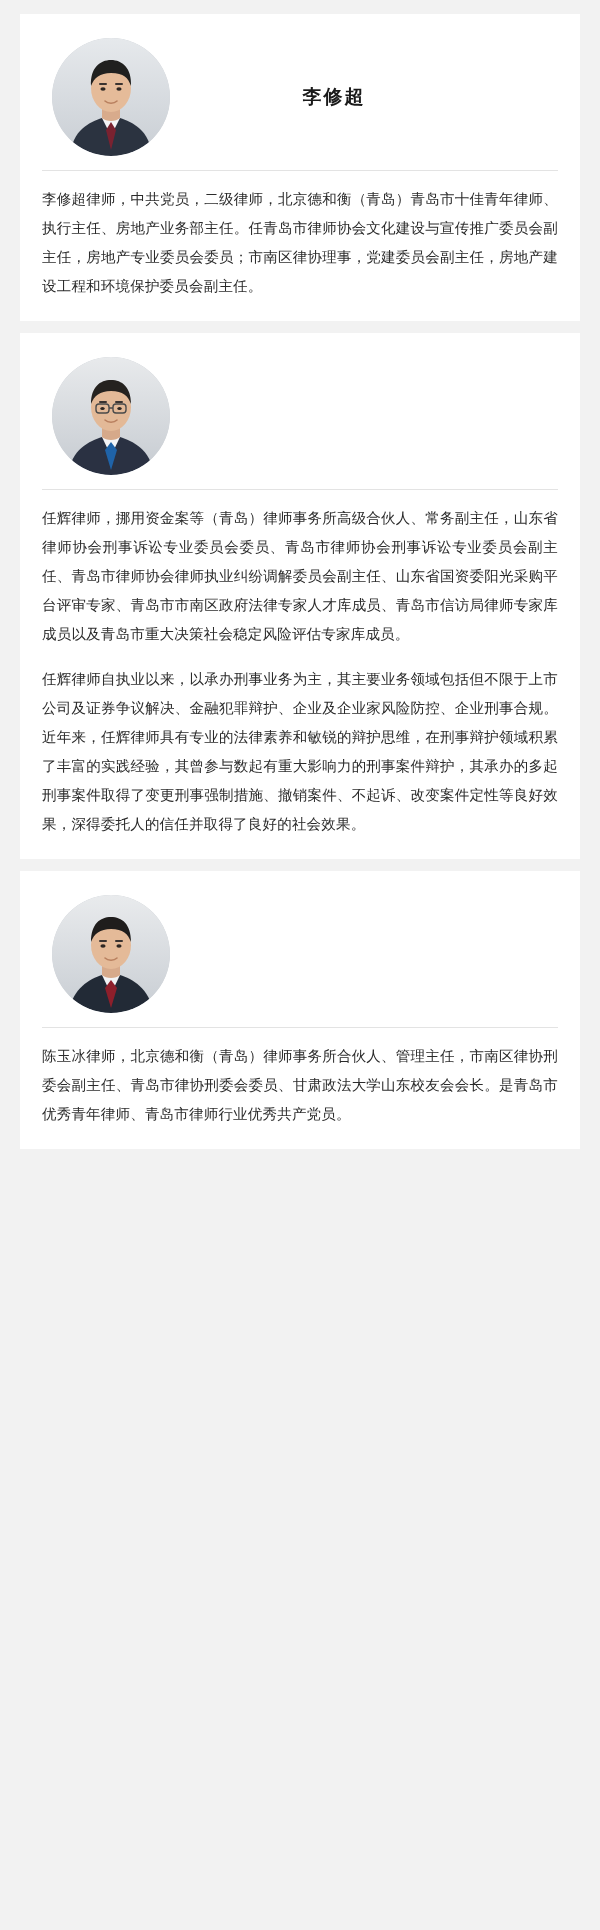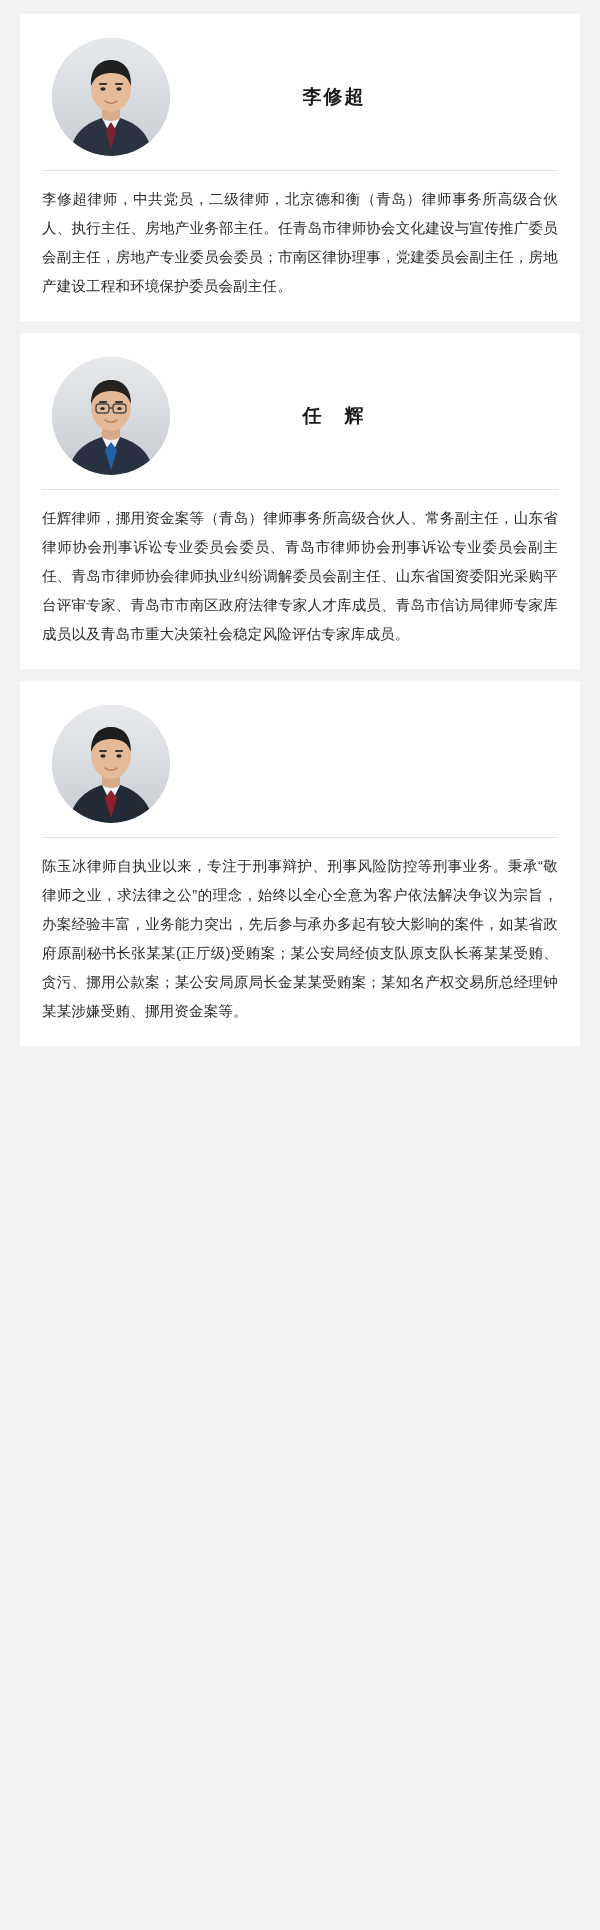--- a/index.html
+++ b/index.html
@@ -104,21 +104,21 @@
             <ellipse cx="67" cy="51" rx="2.6" ry="1.8" fill="#2e2723"></ellipse>
             <path d="M53 63 C56 66 62 66 65 63" stroke="#b9805f" stroke-width="1.6" fill="none" stroke-linecap="round"></path>
           </g>
         </svg>
       </div>
       <div class="name-wrap">
         <div class="lawyer-name">李修超</div>
       </div>
     </div>
     <div class="divider"></div>
-    <p class="para">李修超律师，中共党员，二级律师，北京德和衡（青岛）律师事务所高级合伙人、执行主任、房地产业务部主任。任青岛市律师协会文化建设与宣传推广委员会副主任，房地产专业委员会委员；市南区律协理事，党建委员会副主任，房地产建设工程和环境保护委员会副主任。</p>
+    <p class="para">李修超律师，中共党员，二级律师，北京德和衡（青岛）青岛市十佳青年律师、执行主任、房地产业务部主任。任青岛市律师协会文化建设与宣传推广委员会副主任，房地产专业委员会委员；市南区律协理事，党建委员会副主任，房地产建设工程和环境保护委员会副主任。</p>
   </div>
 
   <div class="card">
     <div class="profile-head">
       <div class="avatar">
         <svg viewBox="0 0 118 118" xmlns="http://www.w3.org/2000/svg" aria-hidden="true">
           <defs>
             <clipPath id="c2">
                 <circle cx="59" cy="59" r="59"></circle>
               </clipPath>
@@ -142,26 +142,24 @@
               <rect x="44" y="47" width="13" height="9" rx="3"></rect>
               <rect x="61" y="47" width="13" height="9" rx="3"></rect>
               <path d="M57 51 L61 51"></path>
             </g>
             <ellipse cx="50.5" cy="51.5" rx="2.2" ry="1.6" fill="#2e2723"></ellipse>
             <ellipse cx="67.5" cy="51.5" rx="2.2" ry="1.6" fill="#2e2723"></ellipse>
             <path d="M53 63 C56 66 62 66 65 63" stroke="#b9805f" stroke-width="1.6" fill="none" stroke-linecap="round"></path>
           </g>
         </svg>
       </div>
-      <div class="name-wrap">
-        <div class="lawyer-name">任　辉</div>
-      </div>
     </div>
     <div class="divider"></div>
     <p class="para">任辉律师，挪用资金案等（青岛）律师事务所高级合伙人、常务副主任，山东省律师协会刑事诉讼专业委员会委员、青岛市律师协会刑事诉讼专业委员会副主任、青岛市律师协会律师执业纠纷调解委员会副主任、山东省国资委阳光采购平台评审专家、青岛市市南区政府法律专家人才库成员、青岛市信访局律师专家库成员以及青岛市重大决策社会稳定风险评估专家库成员。</p>
+    <p class="para">任辉律师自执业以来，以承办刑事业务为主，其主要业务领域包括但不限于上市公司及证券争议解决、金融犯罪辩护、企业及企业家风险防控、企业刑事合规。近年来，任辉律师具有专业的法律素养和敏锐的辩护思维，在刑事辩护领域积累了丰富的实践经验，其曾参与数起有重大影响力的刑事案件辩护，其承办的多起刑事案件取得了变更刑事强制措施、撤销案件、不起诉、改变案件定性等良好效果，深得委托人的信任并取得了良好的社会效果。</p>
   </div>
 
   <div class="card">
     <div class="profile-head">
       <div class="avatar">
         <svg viewBox="0 0 118 118" xmlns="http://www.w3.org/2000/svg" aria-hidden="true">
           <defs>
             <clipPath id="c3">
                 <circle cx="59" cy="59" r="59"></circle>
               </clipPath>
@@ -181,16 +179,16 @@
             <rect x="47" y="45" width="8" height="2" rx="1" fill="#3a3330"></rect>
             <rect x="63" y="45" width="8" height="2" rx="1" fill="#3a3330"></rect>
             <ellipse cx="51" cy="51" rx="2.6" ry="1.8" fill="#2e2723"></ellipse>
             <ellipse cx="67" cy="51" rx="2.6" ry="1.8" fill="#2e2723"></ellipse>
             <path d="M53 63 C56 66 62 66 65 63" stroke="#b9805f" stroke-width="1.6" fill="none" stroke-linecap="round"></path>
           </g>
         </svg>
       </div>
     </div>
     <div class="divider"></div>
-    <p class="para">陈玉冰律师自执业以来，专注于刑事辩护、刑事风险防控等刑事业务。秉承“敬律师之业，求法律之公”的理念，始终以全心全意为客户依法解决争议为宗旨，办案经验丰富，业务能力突出，先后参与承办多起有较大影响的案件，如某省政府原副秘书长张某某(正厅级)受贿案；某公安局经侦支队原支队长蒋某某受贿、贪污、挪用公款案；某公安局原局长金某某受贿案；某知名产权交易所总经理钟某某涉嫌受贿、挪用资金案等。</p>
+    <p class="para">陈玉冰律师，北京德和衡（青岛）律师事务所合伙人、管理主任，市南区律协刑委会副主任、青岛市律协刑委会委员、甘肃政法大学山东校友会会长。是青岛市优秀青年律师、青岛市律师行业优秀共产党员。</p>
   </div>
 
 </div>
 
 </body></html>

